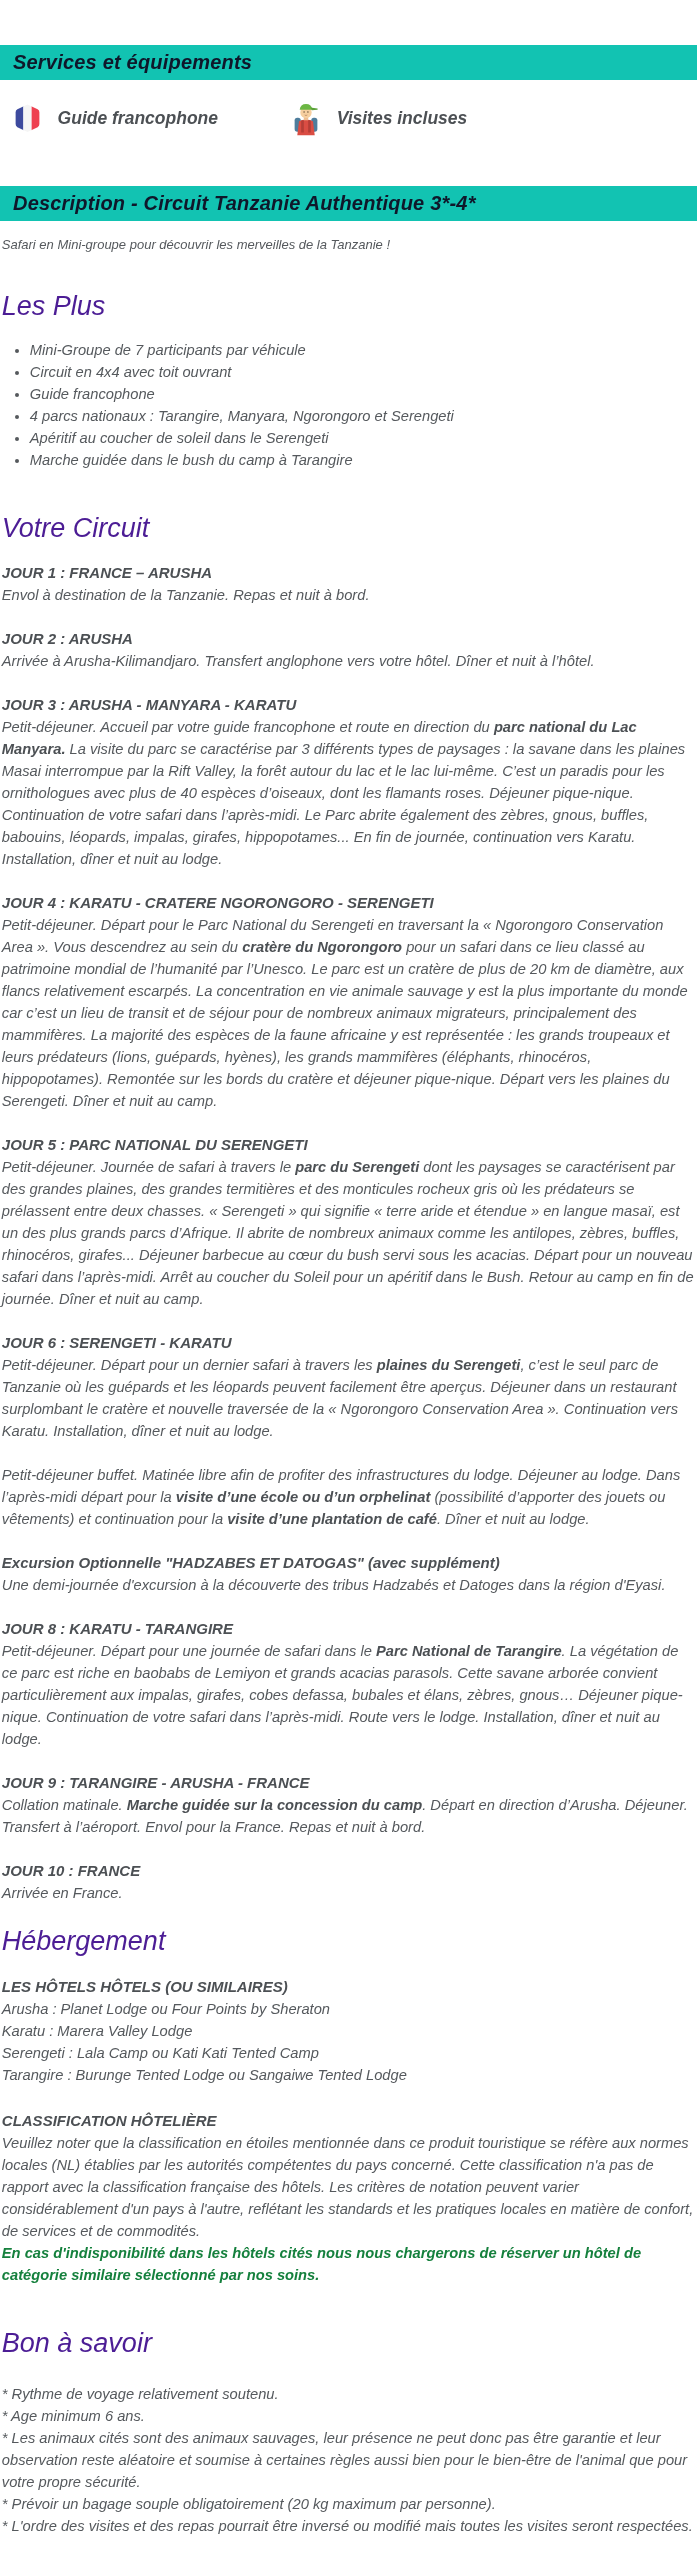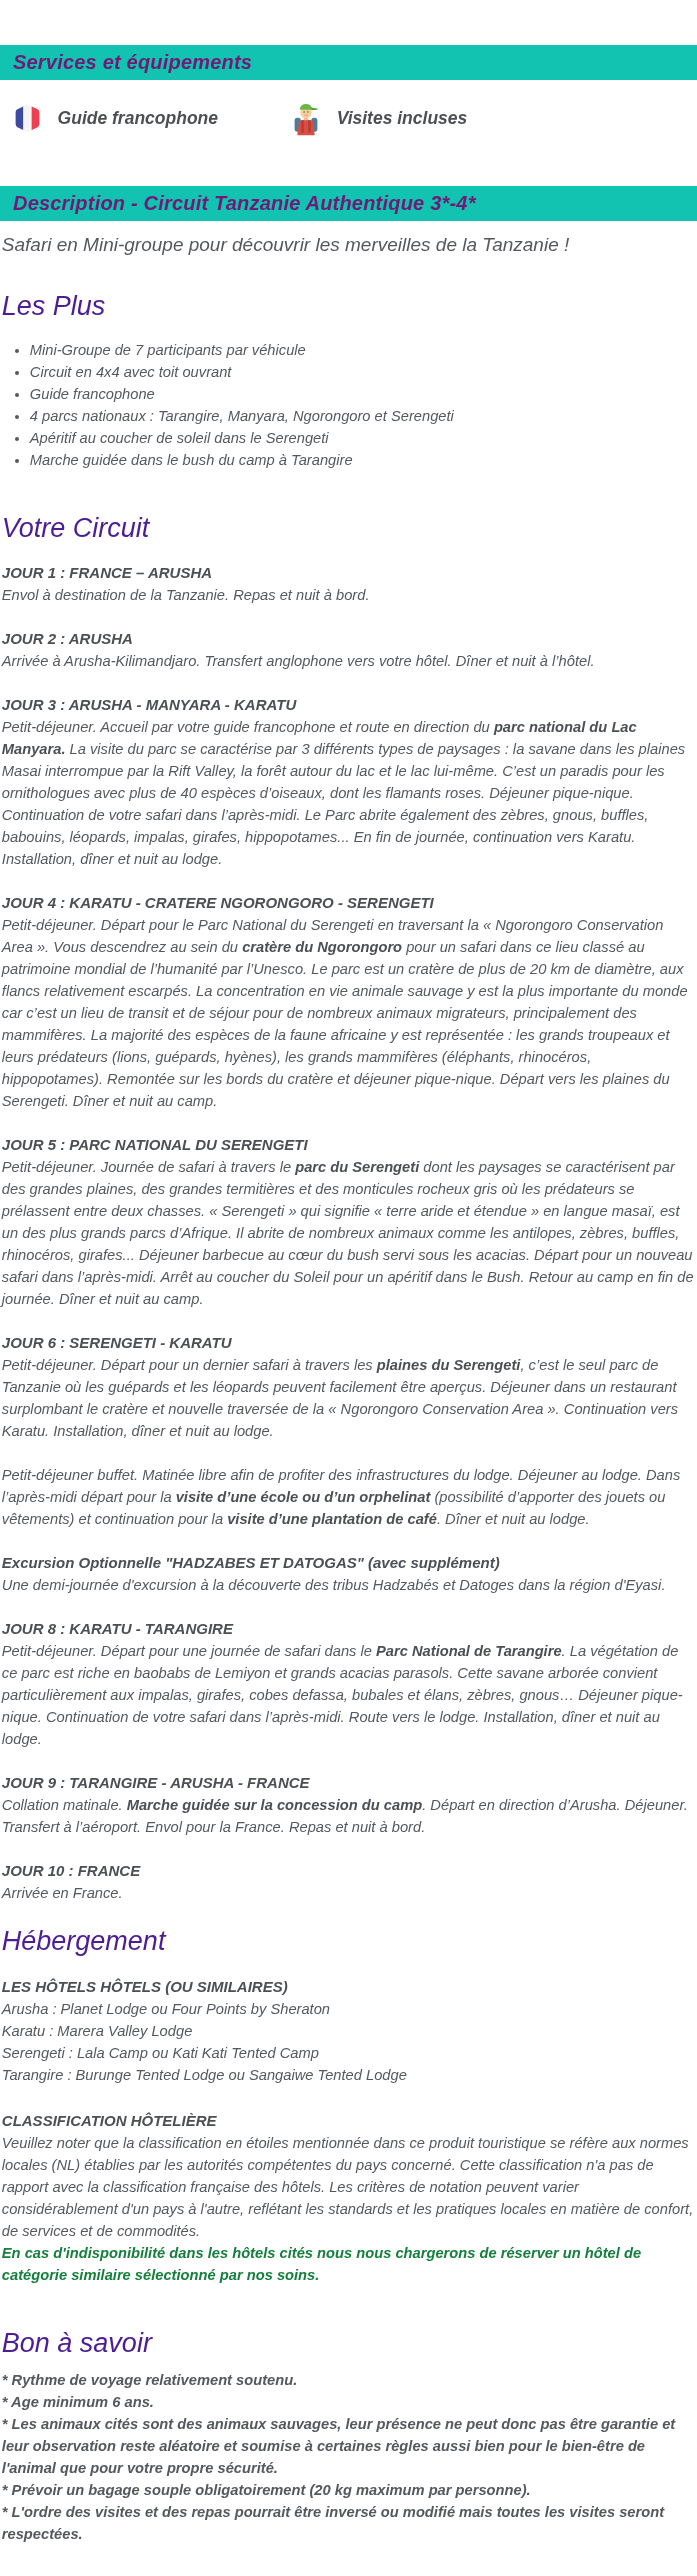--- a/index.html
+++ b/index.html
@@ -11,21 +11,21 @@
     color:#55595d;
     -webkit-font-smoothing:antialiased;
   }
   .page { width:697px; padding-bottom:28px; }
 
   
   .bar {
     margin-top:45px;
     width:697px; height:35px;
     background:#12c3b2;
-    color:#701a75;
+    color:#0f172a;
     display:flex; align-items:center;
     padding:0 13px;
     font-weight:bold; font-style:italic;
     font-size:20px;
     letter-spacing:0.2px;
   }
   .bar.second { margin-top:48px; }
 
   
   .services-row {
@@ -39,21 +39,21 @@
   .service .icon-wrap { width:28px; height:37px; display:flex; align-items:center; justify-content:center; }
   .service-label {
     margin-left:16.6px;
     font-weight:bold; font-style:italic;
     font-size:17.5px;
     color:#4c5054;
   }
 
   .content { padding:0 1.8px; }
 
-  .intro { margin-top:13px; font-size:19px; line-height:22px; }
+  .intro { margin-top:13px; font-size:13px; line-height:22px; }
 
   h2.pink {
     color:#4c1d95;
     font-size:27px;
     font-weight:normal;
     font-style:italic;
     line-height:31px;
   }
   .mt-section { margin-top:35px; }
   .mt-section-lg { margin-top:42px; }
@@ -83,21 +83,21 @@
   }
   .day-text b, .day-title b { color:#4c5054; }
   .day-text.last { margin-bottom:0; }
 
   .hotels-block { margin-top:18.4px; }
   .hotel-line { font-size:14.7px; line-height:22px; }
   .classification-heading { margin-top:24px; }
   .classification-text { margin-bottom:0; }
   .bold-note { font-weight:bold; color:#15803d; }
 
-  .notes-block { margin-top:10px;font-weight:bold; }
+  .notes-block { margin-top:24px; }
   .note-line { font-size:14.7px; line-height:22px; }
 </style>
 </head>
 <body>
 
 <div class="page">
 
   <div class="bar" style="margin-top:45px;">
     <span>Services et équipements</span>
   </div>

